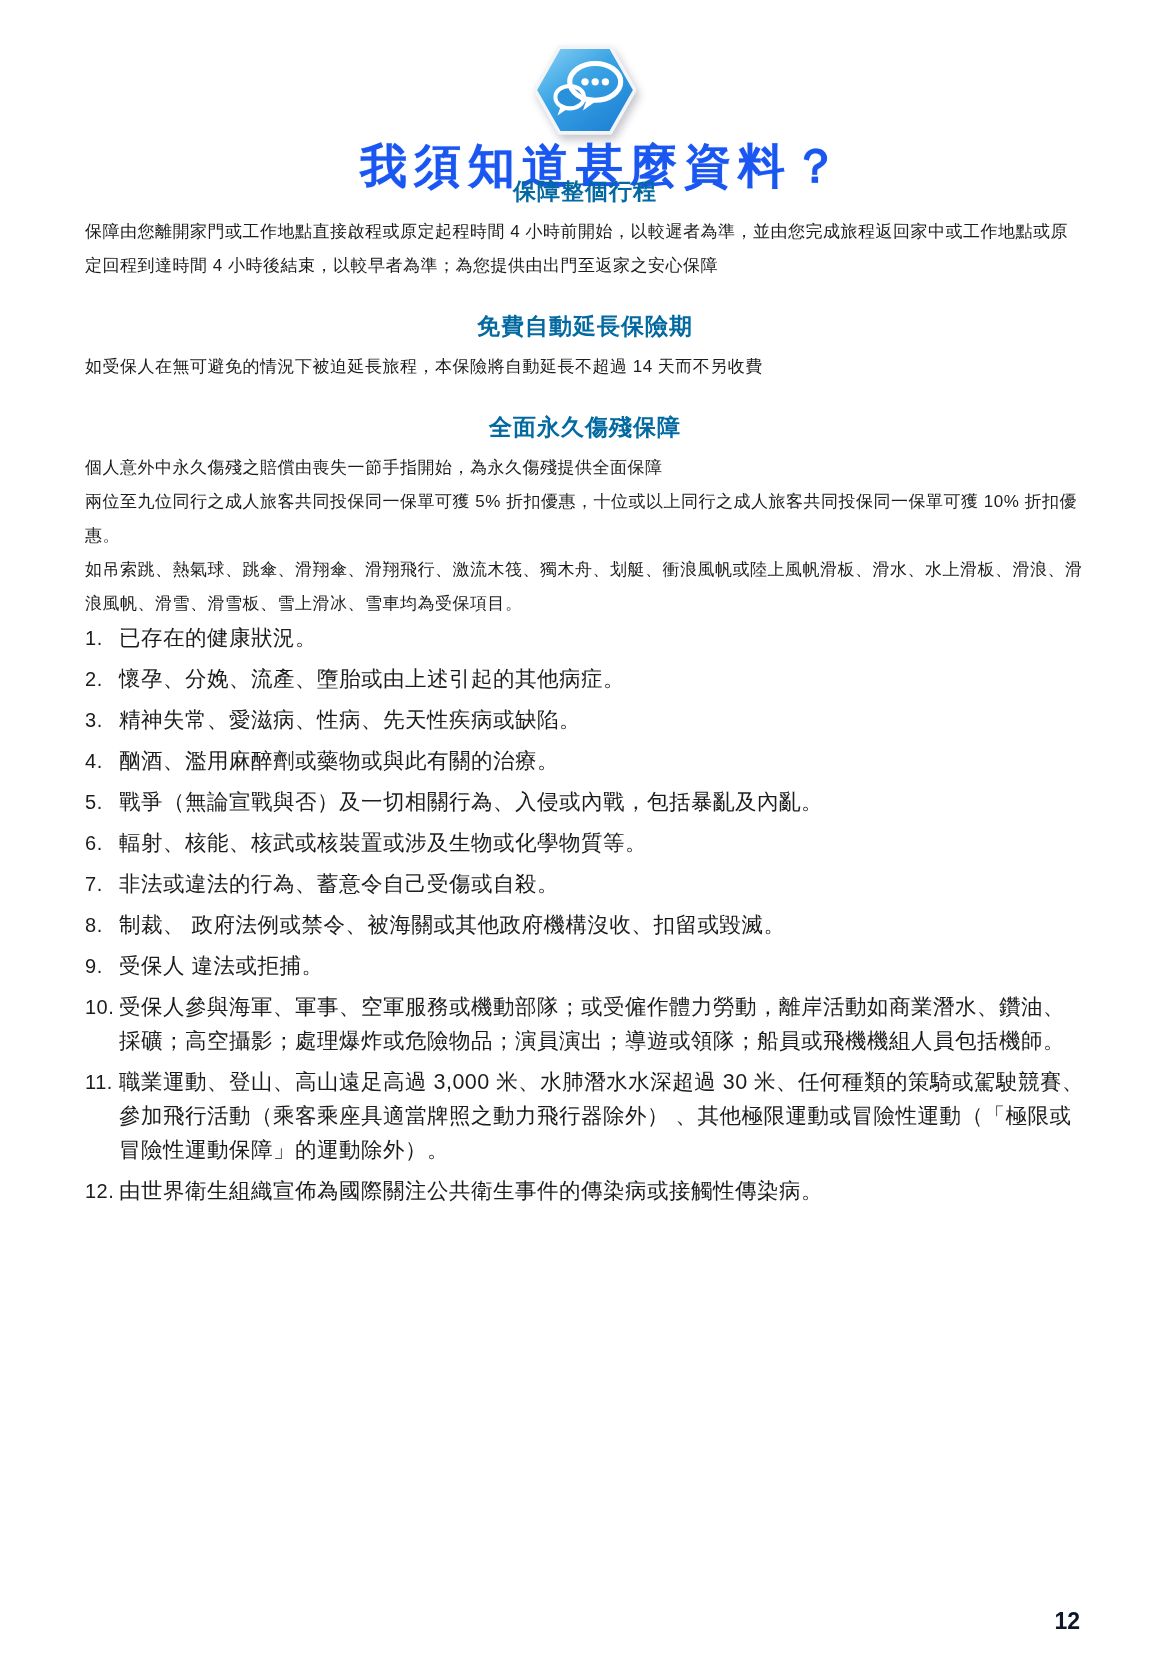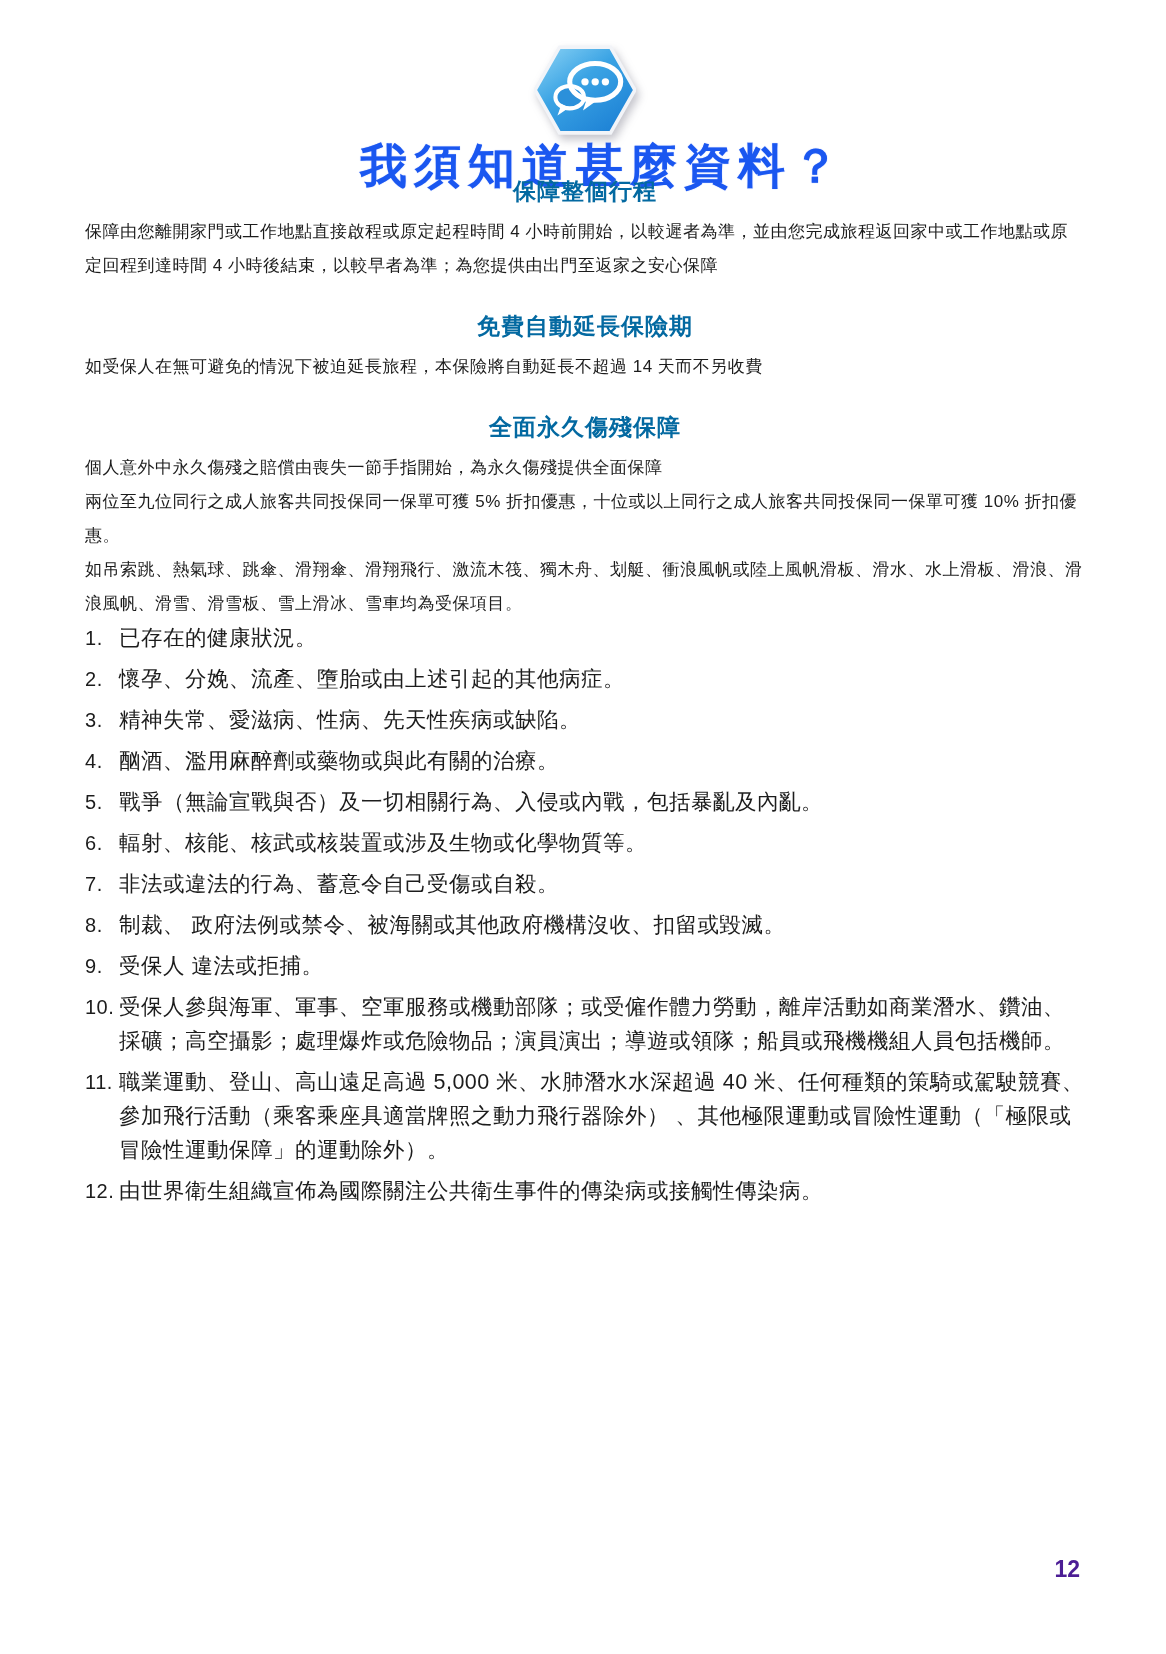--- a/index.html
+++ b/index.html
@@ -89,24 +89,24 @@
     position: absolute;
     left: 0;
     top: 0;
     font-size: 20px;
     color: #1c1c1c;
   }
   
   .page-number {
     position: absolute;
     right: 86px;
-    top: 1556px;
+    top: 1608px;
     font-size: 23px;
     font-weight: 800;
-    color: #4c1d95;
+    color: #0f172a;
   }
 </style>
 </head>
 <body>
 
 <div class="page">
   <div class="content">
 
     <div class="header">
       <svg class="hex-icon" viewBox="0 0 100 100" aria-hidden="true">
@@ -158,20 +158,20 @@
       <li>已存在的健康狀況。</li>
       <li>懷孕、分娩、流產、墮胎或由上述引起的其他病症。</li>
       <li>精神失常、愛滋病、性病、先天性疾病或缺陷。</li>
       <li>酗酒、濫用麻醉劑或藥物或與此有關的治療。</li>
       <li>戰爭（無論宣戰與否）及一切相關行為、入侵或內戰，包括暴亂及內亂。</li>
       <li>輻射、核能、核武或核裝置或涉及生物或化學物質等。</li>
       <li>非法或違法的行為、蓄意令自己受傷或自殺。</li>
       <li>制裁、 政府法例或禁令、被海關或其他政府機構沒收、扣留或毀滅。</li>
       <li>受保人 違法或拒捕。</li>
       <li>受保人參與海軍、軍事、空軍服務或機動部隊；或受僱作體力勞動，離岸活動如商業潛水、鑽油、採礦；高空攝影；處理爆炸或危險物品；演員演出；導遊或領隊；船員或飛機機組人員包括機師。</li>
-      <li>職業運動、登山、高山遠足高過 5,000 米、水肺潛水水深超過 40 米、任何種類的策騎或駕駛競賽、參加飛行活動（乘客乘座具適當牌照之動力飛行器除外） 、其他極限運動或冒險性運動（「極限或冒險性運動保障」的運動除外）。</li>
+      <li>職業運動、登山、高山遠足高過 3,000 米、水肺潛水水深超過 30 米、任何種類的策騎或駕駛競賽、參加飛行活動（乘客乘座具適當牌照之動力飛行器除外） 、其他極限運動或冒險性運動（「極限或冒險性運動保障」的運動除外）。</li>
       <li>由世界衛生組織宣佈為國際關注公共衛生事件的傳染病或接觸性傳染病。</li>
     </ol>
 
   </div>
 
   <div class="page-number">12</div>
 </div>
 
 </body></html>

